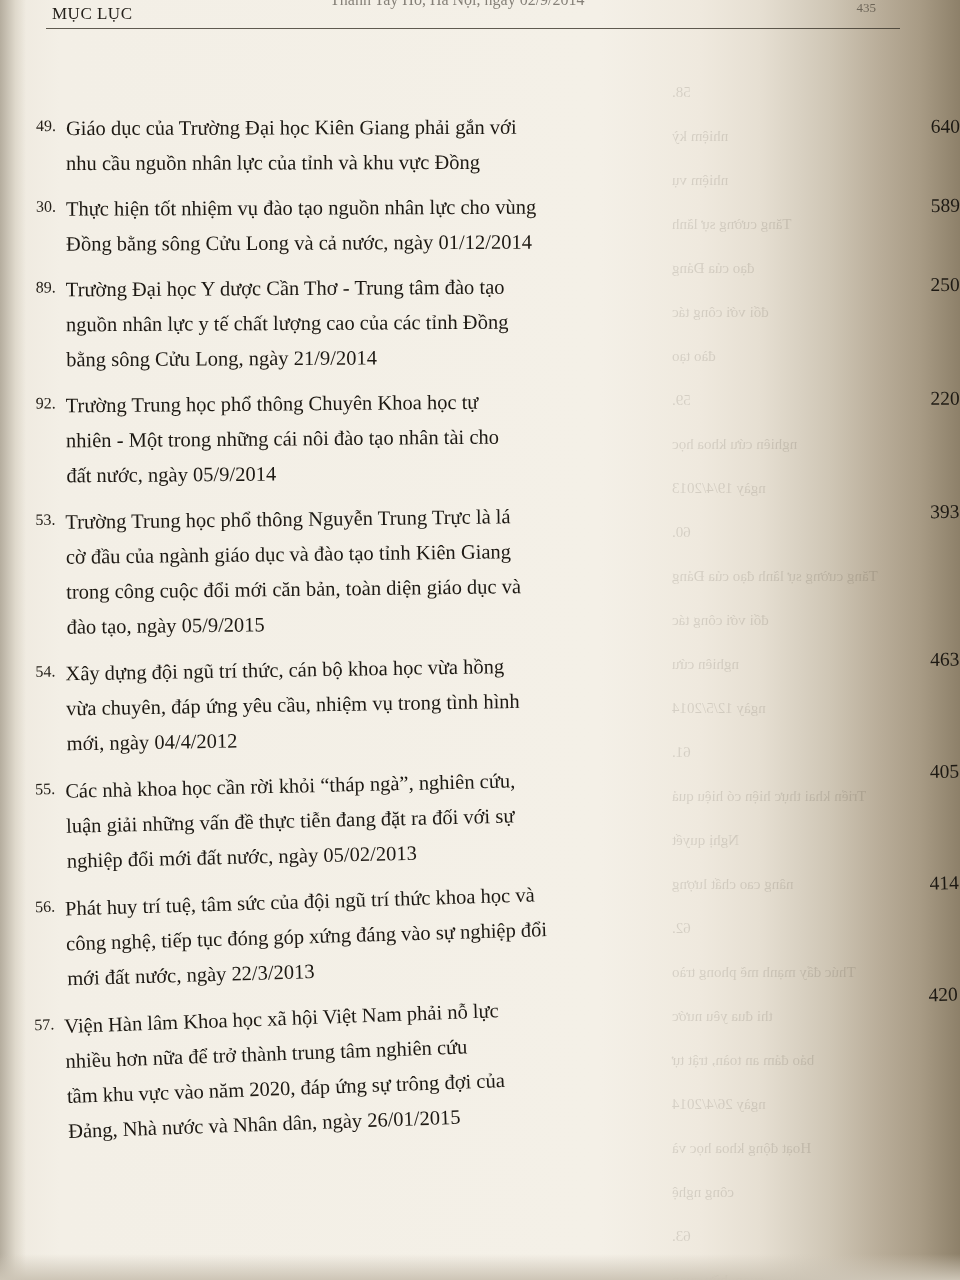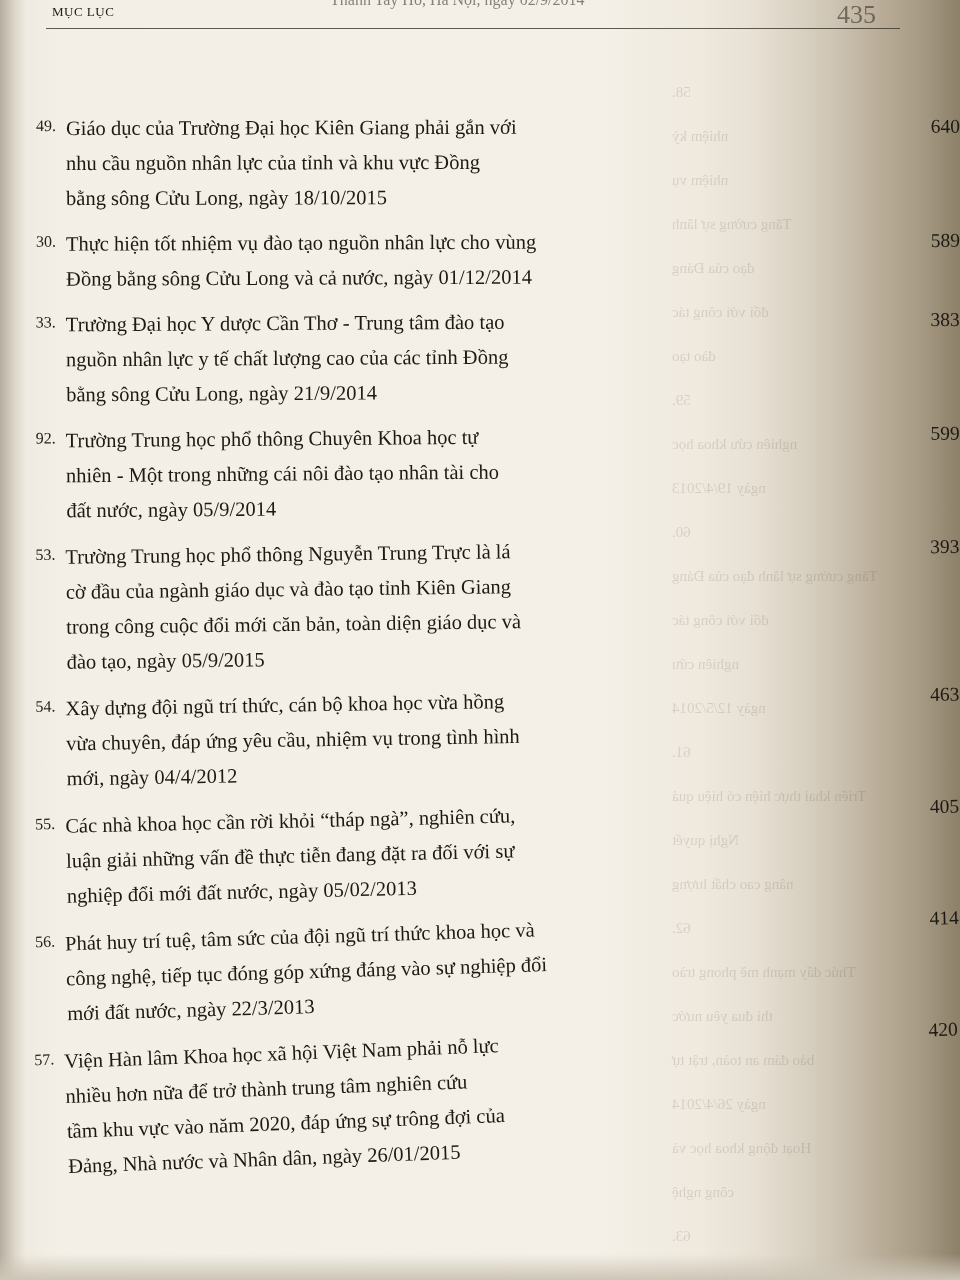--- a/index.html
+++ b/index.html
@@ -50,29 +50,29 @@
     position: absolute;
     top: 0;
     left: 0;
     right: 0;
     height: 30px;
   }
   .header-title {
     position: absolute;
     left: 52px;
     top: 4px;
-    font-size: 13px;
+    font-size: 17px;
     letter-spacing: 0.5px;
     color: #24201a;
   }
   .header-page {
     position: absolute;
     right: 84px;
     top: 0px;
-    font-size: 26px;
+    font-size: 13px;
     color: #2a251d;
     opacity: 0.55;
   }
   .header-rule {
     position: absolute;
     left: 46px;
     right: 60px;
     top: 28px;
     height: 1px;
     background: #3a342b;
@@ -211,67 +211,66 @@
     <div class="entry t0">
       <div class="num">49.</div>
       <div class="body">
         <div class="line justify">
           <span>Giáo dục của Trường Đại học Kiên Giang phải gắn với</span>
         </div>
         <div class="line justify">
           <span>nhu cầu nguồn nhân lực của tỉnh và khu vực Đồng</span>
         </div>
         <div class="line">
-          <span>bằng sông Cửu Long, ngày 18/10/2015</span>
           <span class="pg" style="top:0">640</span>
         </div>
       </div>
     </div>
 
     <div class="entry t1">
       <div class="num">30.</div>
       <div class="body">
         <div class="line">
           <span>Thực hiện tốt nhiệm vụ đào tạo nguồn nhân lực cho vùng</span>
         </div>
         <div class="line">
           <span>Đồng bằng sông Cửu Long và cả nước, ngày 01/12/2014</span>
           <span class="pg" style="top:0">589</span>
         </div>
       </div>
     </div>
 
     <div class="entry t2">
-      <div class="num">33.</div>
+      <div class="num">89.</div>
       <div class="body">
         <div class="line">
           <span>Trường Đại học Y dược Cần Thơ - Trung tâm đào tạo</span>
         </div>
         <div class="line justify">
           <span>nguồn nhân lực y tế chất lượng cao của các tỉnh Đồng</span>
         </div>
         <div class="line">
           <span>bằng sông Cửu Long, ngày 21/9/2014</span>
-          <span class="pg" style="top:0">383</span>
+          <span class="pg" style="top:0">250</span>
         </div>
       </div>
     </div>
 
     <div class="entry t3">
       <div class="num">92.</div>
       <div class="body">
         <div class="line justify">
           <span>Trường Trung học phổ thông Chuyên Khoa học tự</span>
         </div>
         <div class="line justify">
           <span>nhiên - Một trong những cái nôi đào tạo nhân tài cho</span>
         </div>
         <div class="line">
           <span>đất nước, ngày 05/9/2014</span>
-          <span class="pg" style="top:0">599</span>
+          <span class="pg" style="top:0">220</span>
         </div>
       </div>
     </div>
 
     <div class="entry t4">
       <div class="num">53.</div>
       <div class="body">
         <div class="line">
           <span>Trường Trung học phổ thông Nguyễn Trung Trực là lá</span>
         </div>

